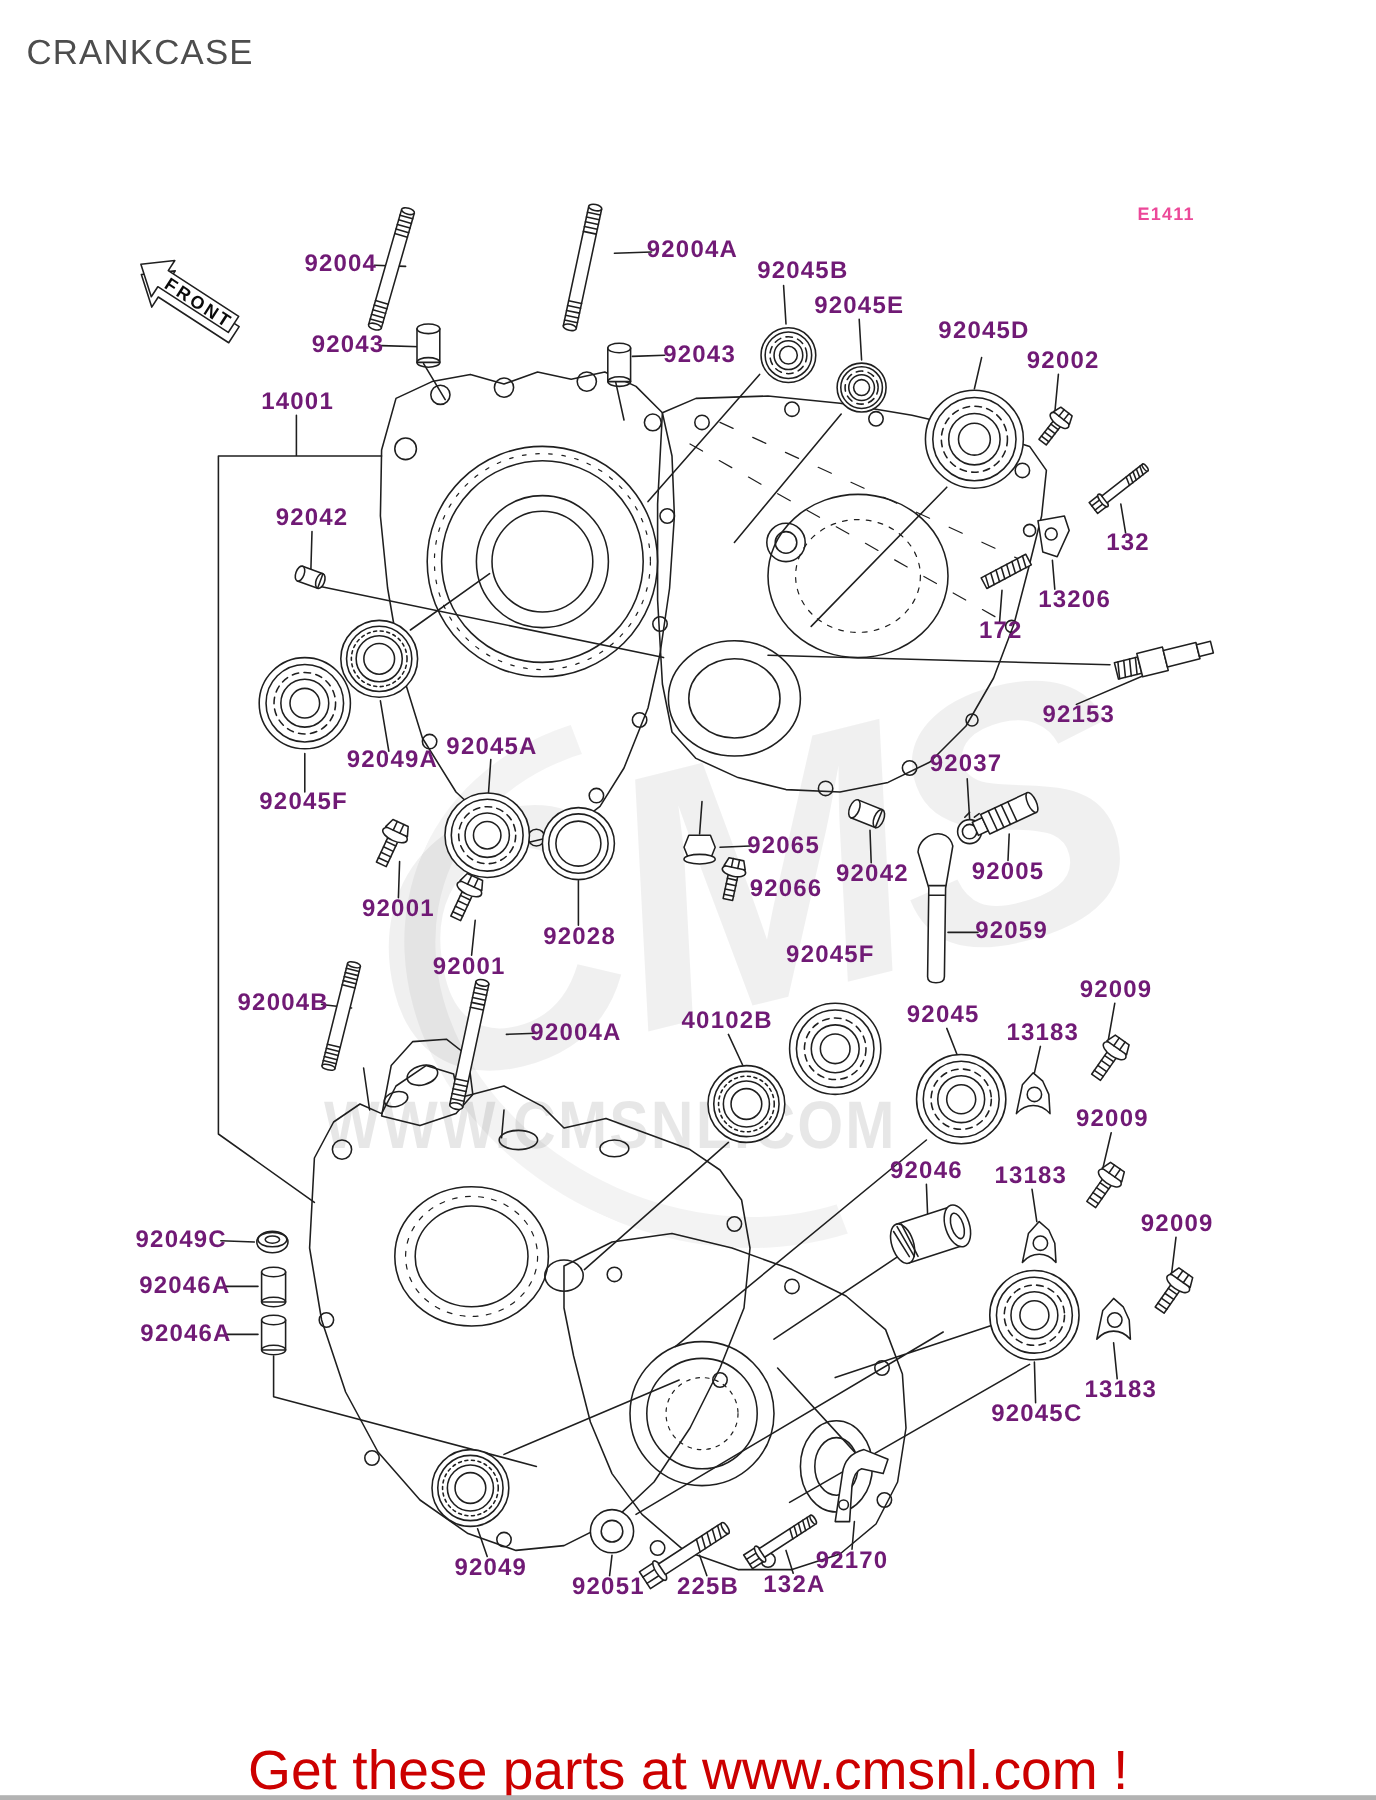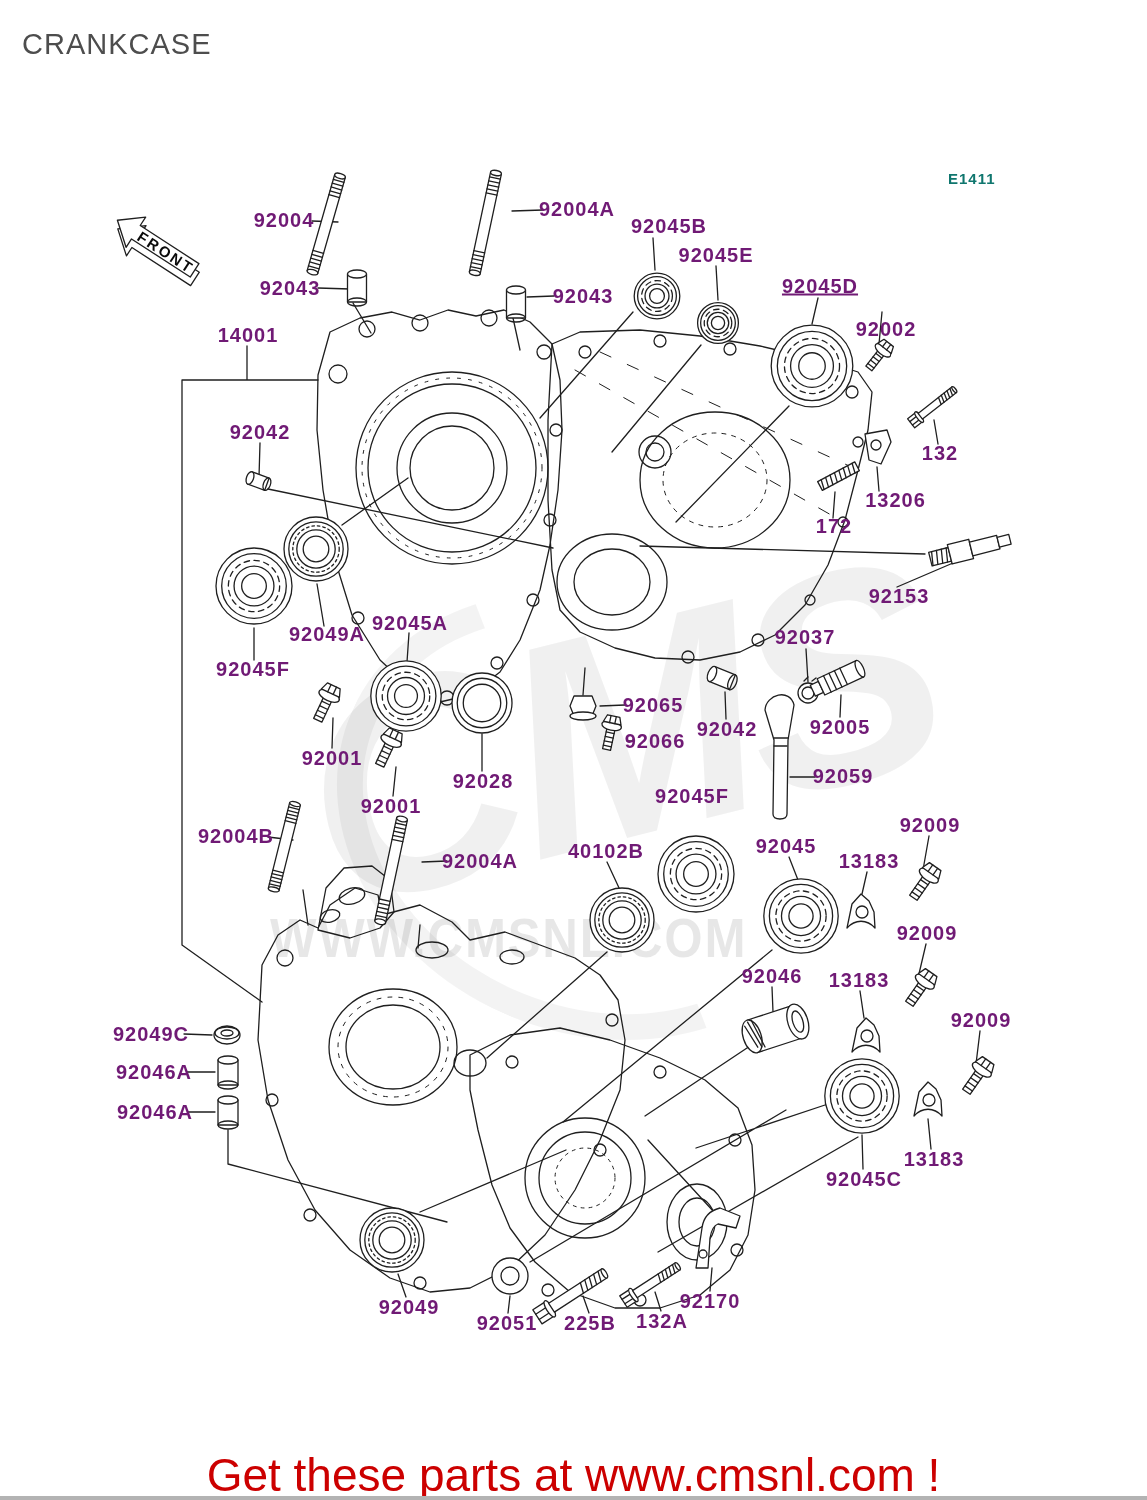--- a/index.html
+++ b/index.html
@@ -2,21 +2,21 @@
 <html><head>
 <meta charset="utf-8">
 <style>
   html,body{margin:0;padding:0;background:#fff;}
   #stage{position:relative;width:1147px;height:1500px;background:#fff;overflow:hidden;
          font-family:"Liberation Sans",sans-serif;}
   
   .page-title{position:absolute;left:22px;top:8px;font-size:29px;letter-spacing:1px;
               color:#4d4d4d;font-weight:400;margin-top:20px;}
   .diagram-code{position:absolute;left:948px;top:170px;font-size:15px;font-weight:bold;
-                color:#0f766e;letter-spacing:1px;}
+                color:#ec4899;letter-spacing:1px;}
   .part-label{position:absolute;transform:translate(-50%,-50%);white-space:nowrap;
               font-size:20px;font-weight:bold;color:#701a75;letter-spacing:1px;}
   .footer-text{position:absolute;left:0;top:1448px;width:1147px;text-align:center;
                font-size:46px;color:#cc0000;}
   
   .wm-logo{position:absolute;left:300px;top:560px;font-size:300px;font-weight:bold;
            font-style:italic;color:#000;opacity:0.055;transform:rotate(-14deg);
            letter-spacing:-10px;}
   .wm-url{position:absolute;left:270px;top:905px;font-size:56px;font-weight:bold;
           color:#000;opacity:0.09;letter-spacing:2px;transform:scaleX(0.88);
@@ -399,22 +399,22 @@
     </g>
   </svg>
 
   <div class="lbl-layer">
       <span class="part-label" style="left: 284px; top: 220px;">92004</span>
       <span class="part-label" style="left: 290px; top: 288px;">92043</span>
       <span class="part-label" style="left: 577px; top: 209px;">92004A</span>
       <span class="part-label" style="left: 583px; top: 296px;">92043</span>
       <span class="part-label" style="left: 669px; top: 226px;">92045B</span>
       <span class="part-label" style="left: 716px; top: 255px;">92045E</span>
-      <span class="part-label" style="left: 820px; top: 286px; text-decoration: underline;">92045D</span>
-      <span class="part-label" style="left: 886px; top: 301px; margin-top: 28px;">92002</span>
+      <span class="part-label" style="left: 820px; top: 276px;">92045D</span>
+      <span class="part-label" style="left: 886px; top: 301px;">92002</span>
       <span class="part-label" style="left: 248px; top: 335px;">14001</span>
       <span class="part-label" style="left: 260px; top: 432px;">92042</span>
       <span class="part-label" style="left: 940px; top: 453px;">132</span>
       <span class="part-label" style="left: 880px; top: 500px; padding-left: 31px;">13206</span>
       <span class="part-label" style="left: 834px; top: 526px;">172</span>
       <span class="part-label" style="left: 899px; top: 596px;">92153</span>
       <span class="part-label" style="left: 327px; top: 634px;">92049A</span>
       <span class="part-label" style="left: 410px; top: 623px;">92045A</span>
       <span class="part-label" style="left: 253px; top: 669px;">92045F</span>
       <span class="part-label" style="left: 653px; top: 705px;">92065</span>

